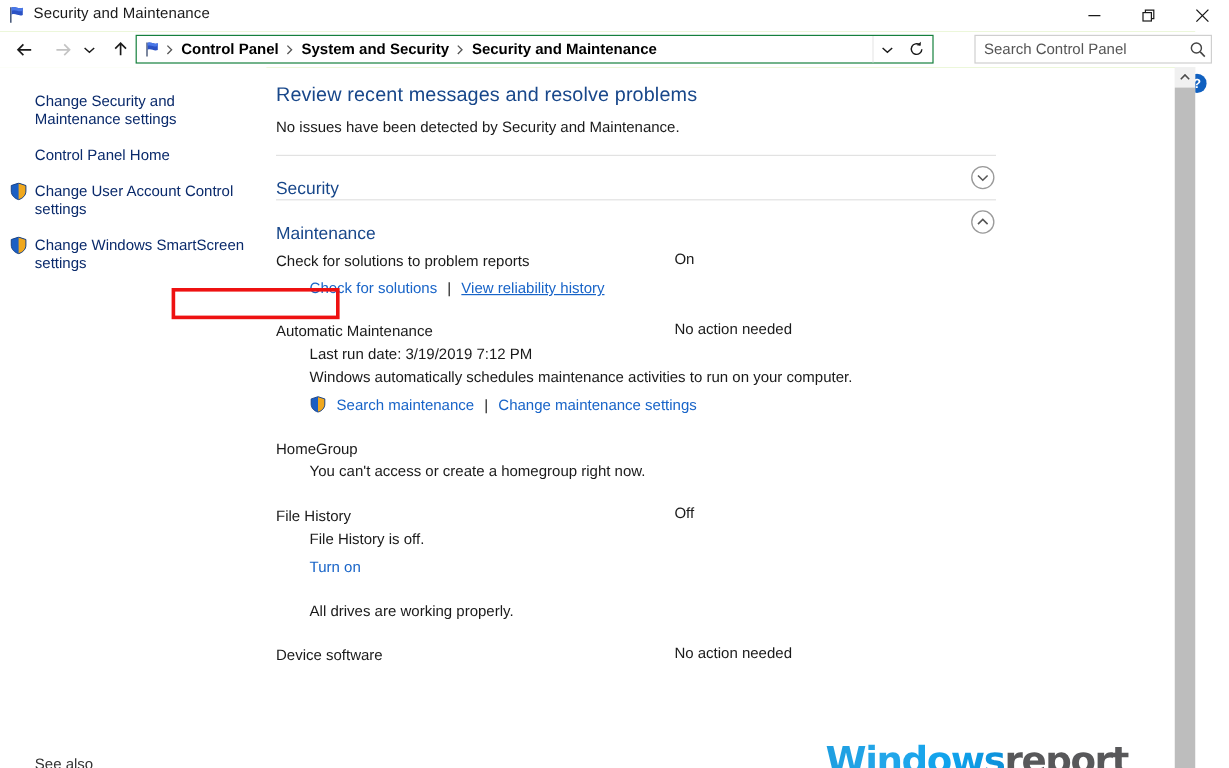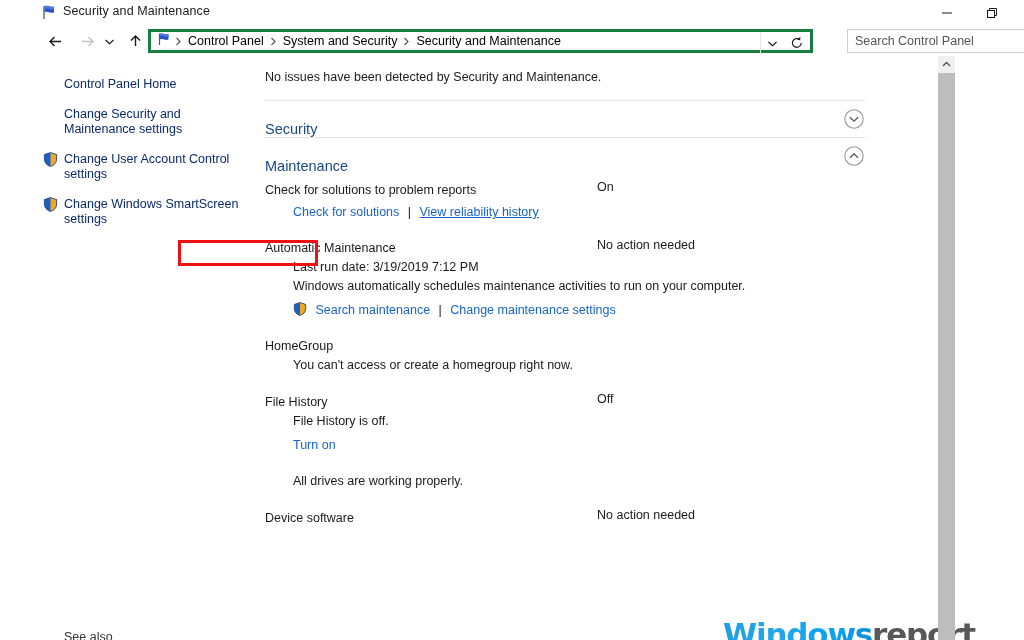--- a/index.html
+++ b/index.html
@@ -2,21 +2,21 @@
 <html><head>
 <meta charset="utf-8">
 <style>
   * { box-sizing: border-box; margin: 0; padding: 0; }
   html, body {
     width: 1024px; height: 640px;
     font-family: "Liberation Sans", sans-serif;
     background: #ffffff;
     overflow: hidden;
   }
-  .window { position: relative; width: 920px; height: 640px; background:#84cc16;margin-left:35px; }
+  .window { position: relative; width: 996px; height: 640px; background:#84cc16; }
 
   
   .titlebar {
     position: absolute; left:0; top:0; width:1024px; height:26px;
     background:#ffffff;
   }
   .title-flag { position:absolute; left:6px; top:4px; width:18px; height:16px; }
   .title-text {
     position:absolute; left:28px; top:4px;
     font-size:12.5px; color:#1a1a1a; letter-spacing:0.1px;
@@ -37,22 +37,22 @@
     position:absolute; top:0; height:30px; width:28px;
     display:flex; align-items:center; justify-content:center;
   }
   .nav-back  { left:6px; }
   .nav-fwd   { left:38px; }
   .nav-down  { left:64px; width:20px; }
   .nav-up    { left:86px; }
 
   .addressbar {
     position:absolute; left:113px; top:3px; width:665px; height:24px;
-    border:3px solid #15803d; background:#fff;
-    display:flex; 
+    border:1px solid #15803d; background:#fff;
+    display:flex; align-items:center;font-weight:bold;
   }
   .addr-flag { margin-left:6px; width:16px; height:14px; flex:none; }
   .crumbs { display:flex; align-items:center; font-size:12.5px; color:#000; }
   .crumb { padding:0 4px; color:#000; }
   .crumb-sep { color:#4b4b4b; font-size:11px; padding:0 2px; display:flex; align-items:center; }
   .addr-chev {
     position:absolute; right:26px; top:0; height:22px; width:24px;
     display:flex; align-items:center; justify-content:center;
     border-left:1px solid #e8e8e8;
   }
@@ -277,24 +277,24 @@
           <path d="M9.2 9.2 L13 13.2" stroke="#444" stroke-width="1.3"></path>
         </svg>
       </span>
     </div>
   </div>
 
   <div class="body-area">
 
     <div class="sidebar">
       <div class="side-item">
+        <span class="side-label">Change Security and Maintenance settings</span>
+      </div>
+      <div class="side-item">
         <span class="side-label">Control Panel Home</span>
-      </div>
-      <div class="side-item">
-        <span class="side-label">Change Security and Maintenance settings</span>
       </div>
       <div class="side-item">
         <span class="side-shield">
           <svg width="15" height="15" viewBox="0 0 15 15">
             <path d="M7.5 0.6 L13.6 2.6 V7.2 C13.6 10.8 10.9 13.4 7.5 14.4 C4.1 13.4 1.4 10.8 1.4 7.2 V2.6 Z" fill="#1b5fc4"></path>
             <path d="M7.5 0.6 L13.6 2.6 V7.2 C13.6 10.8 10.9 13.4 7.5 14.4 Z" fill="#f0a81e"></path>
             <path d="M7.5 0.6 L13.6 2.6 V7.2 C13.6 10.8 10.9 13.4 7.5 14.4 C4.1 13.4 1.4 10.8 1.4 7.2 V2.6 Z" fill="none" stroke="#143f85" stroke-width="0.8"></path>
           </svg>
         </span>
         <span class="side-label">Change User Account Control settings</span>
@@ -307,20 +307,21 @@
             <path d="M7.5 0.6 L13.6 2.6 V7.2 C13.6 10.8 10.9 13.4 7.5 14.4 C4.1 13.4 1.4 10.8 1.4 7.2 V2.6 Z" fill="none" stroke="#143f85" stroke-width="0.8"></path>
           </svg>
         </span>
         <span class="side-label">Change Windows SmartScreen settings</span>
       </div>
 
       <div class="see-also">See also</div>
     </div>
 
     <div class="content">
+      <h1 class="page-title">Review recent messages and resolve problems</h1>
       <div class="page-sub">No issues have been detected by Security and Maintenance.</div>
 
       <div class="hr"></div>
 
       <div class="section-head">
         <span class="section-title">Security</span>
         <span class="chevbtn">
           <svg width="22" height="22" viewBox="0 0 22 22">
             <circle cx="11" cy="11" r="9.2" fill="none" stroke="#9a9a9a" stroke-width="1.1"></circle>
             <path d="M7 9.2 L11 13.2 L15 9.2" fill="none" stroke="#555" stroke-width="1.3"></path>

